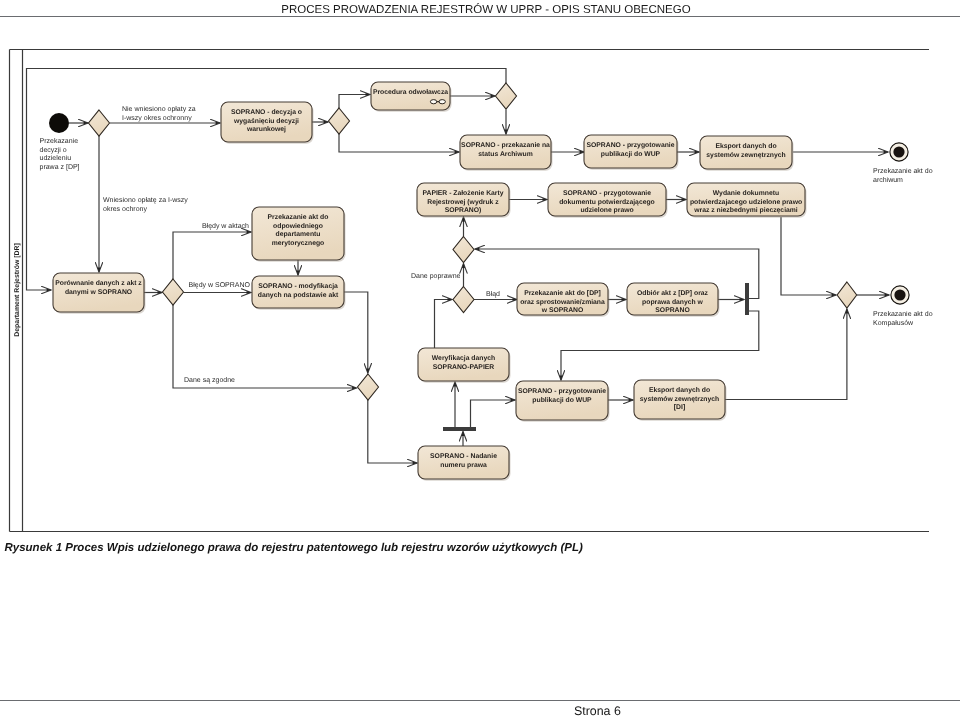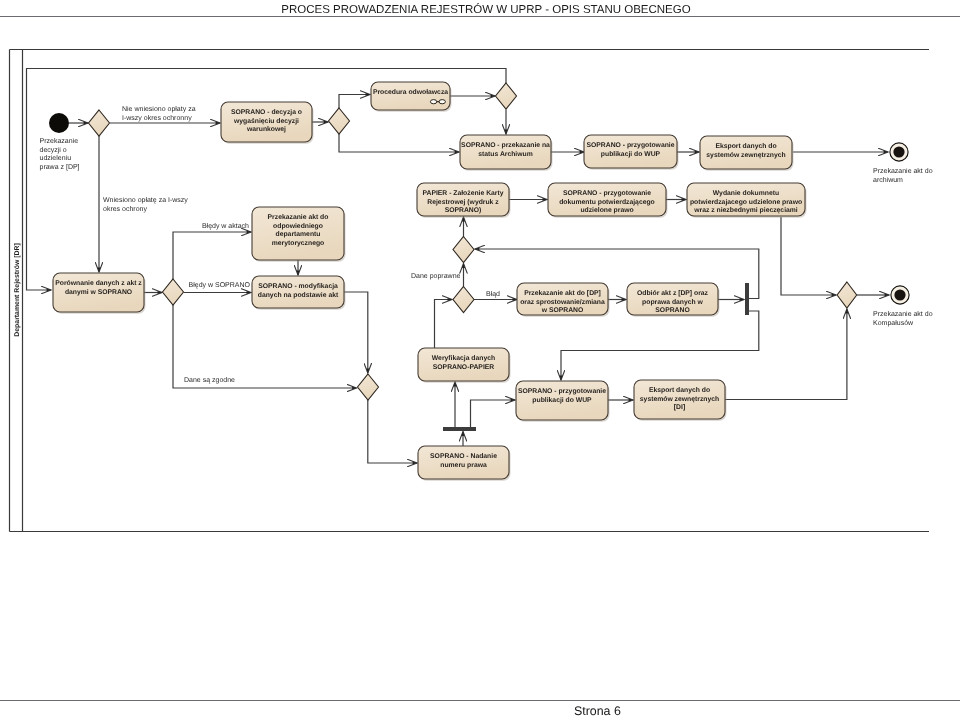--- a/index.html
+++ b/index.html
@@ -222,15 +222,16 @@
         <text x="122" y="111" class="fl-lbl" text-anchor="start"><tspan x="122" dy="0">Nie wniesiono opłaty za</tspan><tspan x="122" dy="8.6">I-wszy okres ochronny</tspan></text>
         <text x="103" y="202" class="fl-lbl" text-anchor="start"><tspan x="103" dy="0">Wniesiono opłatę za I-wszy</tspan><tspan x="103" dy="8.6">okres ochrony</tspan></text>
         <text x="249" y="228" class="fl-lbl" text-anchor="end"><tspan x="249" dy="0">Błędy w aktach</tspan></text>
         <text x="250" y="287" class="fl-lbl" text-anchor="end"><tspan x="250" dy="0">Błędy w SOPRANO</tspan></text>
         <text x="184" y="382" class="fl-lbl" text-anchor="start"><tspan x="184" dy="0">Dane są zgodne</tspan></text>
         <text x="411" y="278" class="fl-lbl" text-anchor="start"><tspan x="411" dy="0">Dane poprawne</tspan></text>
         <text x="486" y="296" class="fl-lbl" text-anchor="start"><tspan x="486" dy="0">Błąd</tspan></text>
       </g>
   </svg>
 
+  <div class="caption">Rysunek 1 Proces Wpis udzielonego prawa do rejestru patentowego lub rejestru wzorów użytkowych (PL)</div>
   <div class="ftr-rule"></div>
   <div class="ftr">Strona 6</div>
 </div>
 
 </body></html>

